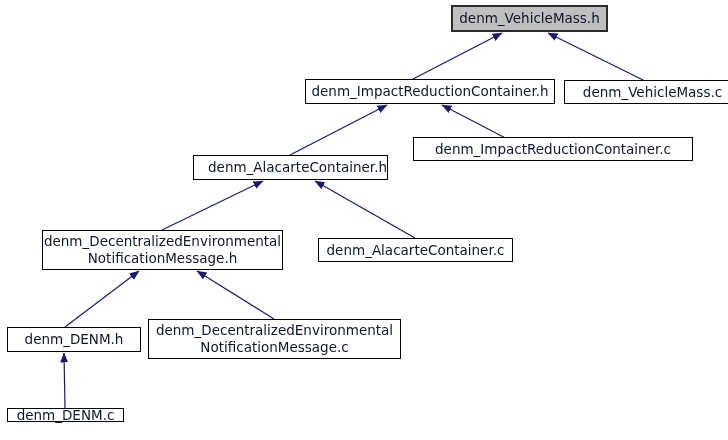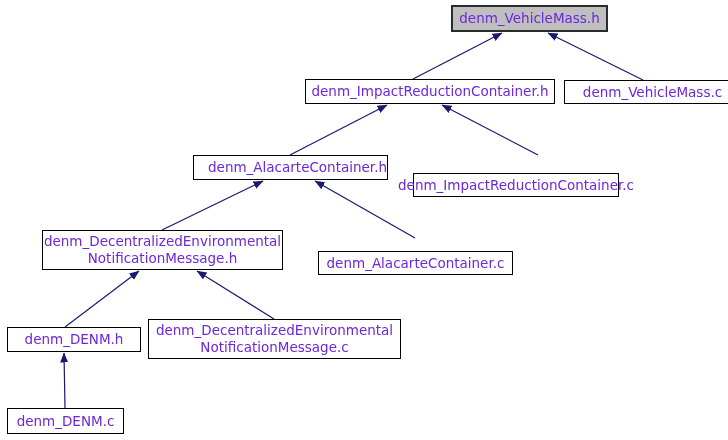--- a/index.html
+++ b/index.html
@@ -25,21 +25,21 @@
   }
   .node {
     position: absolute;
     box-sizing: border-box;
     display: flex;
     align-items: center;
     justify-content: center;
     text-align: center;
     background: #ffffff;
     border: 1px solid #000000;
-    color: #6d28d9;
+    color: #0f172a;
     font-size: 13.5px;
     line-height: 17px;
     white-space: pre-line;
     cursor: pointer;
   }
   .node.highlight {
     background: #bfbfbf;
     border-width: 2px;
     border-color: #2b2b2b;
   }
@@ -64,22 +64,22 @@
         <line x1="65" y1="327" x2="139" y2="271" stroke="#191970" stroke-width="1.2" marker-end="url(#arrowhead)"></line>
         <line x1="274" y1="319" x2="197" y2="271" stroke="#191970" stroke-width="1.2" marker-end="url(#arrowhead)"></line>
         <line x1="65" y1="408" x2="64" y2="353" stroke="#191970" stroke-width="1.2" marker-end="url(#arrowhead)"></line>
       </g>
   </svg>
   <div id="node-group">
       <div class="node highlight" style="left: 451px; top: 5px; width: 157px; height: 27px;">denm_VehicleMass.h</div>
       <div class="node" style="left: 288px; top: 79px; width: 250px; height: 25px; margin-left: 17px;">denm_ImpactReductionContainer.h</div>
       <div class="node" style="left: 564px; top: 80px; width: 177px; height: 24px;">denm_VehicleMass.c</div>
       <div class="node" style="left: 193px; top: 155px; width: 195px; height: 25px; padding-left: 14px;">denm_AlacarteContainer.h</div>
-      <div class="node" style="left: 413px; top: 173px; width: 206px; height: 24px;">denm_ImpactReductionContainer.c</div>
+      <div class="node" style="left: 413px; top: 137px; width: 280px; height: 24px;">denm_ImpactReductionContainer.c</div>
       <div class="node" style="left: 42px; top: 230px; width: 241px; height: 40px;">denm_DecentralizedEnvironmental
 NotificationMessage.h</div>
-      <div class="node" style="left: 318px; top: 238px; width: 195px; height: 24px; margin-top: 13px;">denm_AlacarteContainer.c</div>
+      <div class="node" style="left: 318px; top: 238px; width: 195px; height: 24px;">denm_AlacarteContainer.c</div>
       <div class="node" style="left: 7px; top: 327px; width: 134px; height: 25px;">denm_DENM.h</div>
       <div class="node" style="left: 148px; top: 319px; width: 253px; height: 40px;">denm_DecentralizedEnvironmental
 NotificationMessage.c</div>
-      <div class="node" style="left: 7px; top: 408px; width: 117px; height: 26px;">denm_DENM.c</div>
+      <div class="node" style="left: 7px; top: 408px; width: 117px; height: 14px;">denm_DENM.c</div>
     </div>
 </div>
 
 </body></html>

